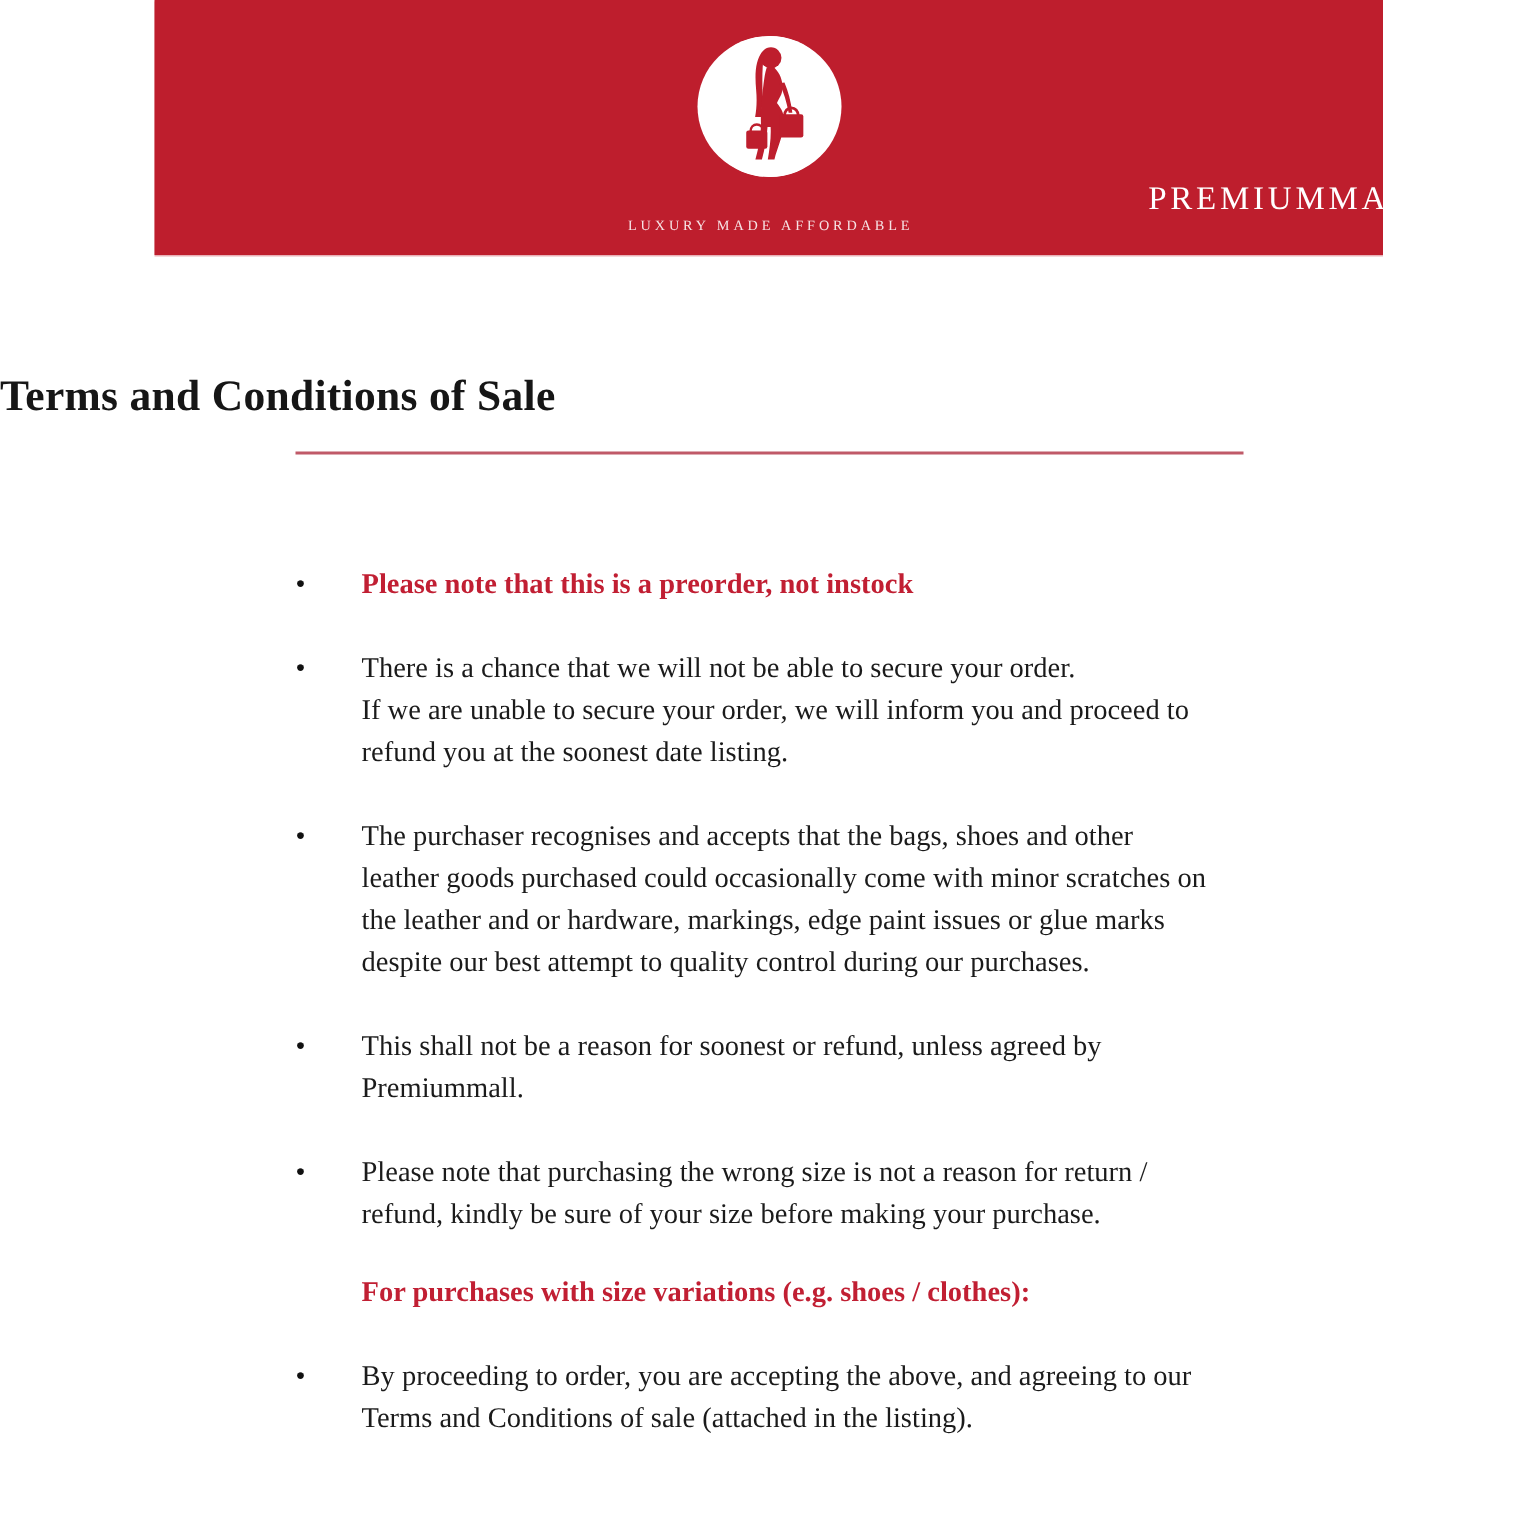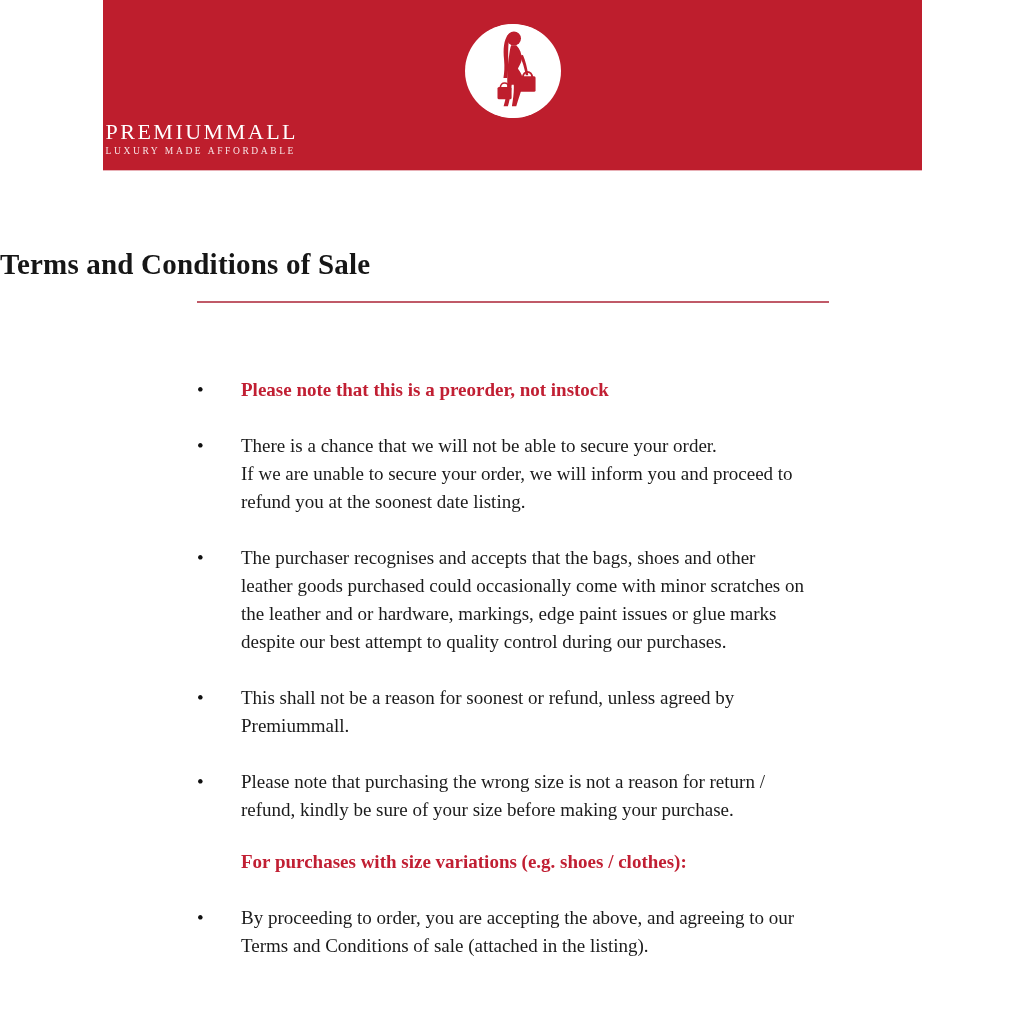--- a/index.html
+++ b/index.html
@@ -39,32 +39,34 @@
   .logo-circle svg {
     display: block;
     width: 100%;
     height: 100%;
   }
   .brand-name {
     position: absolute;
     top: 119px;
     left: 0;
     width: 100%;
-    text-align: left;
+    text-align: right;
     color: #ffffff;
     font-size: 22px;
     letter-spacing: 2.5px;
     font-weight: 400;
     text-indent: 2.5px;
+    padding-left: 36px;
   }
   .brand-tagline {
     position: absolute;
     top: 146px;
     left: 0;
     width: 100%;
+    text-align: center;
     color: rgba(255,255,255,0.88);
     font-size: 9.5px;
     letter-spacing: 2.6px;
     font-variant: small-caps;
     text-transform: uppercase;
     text-indent: 2.6px;
   }
 
   
   .doc-title {

